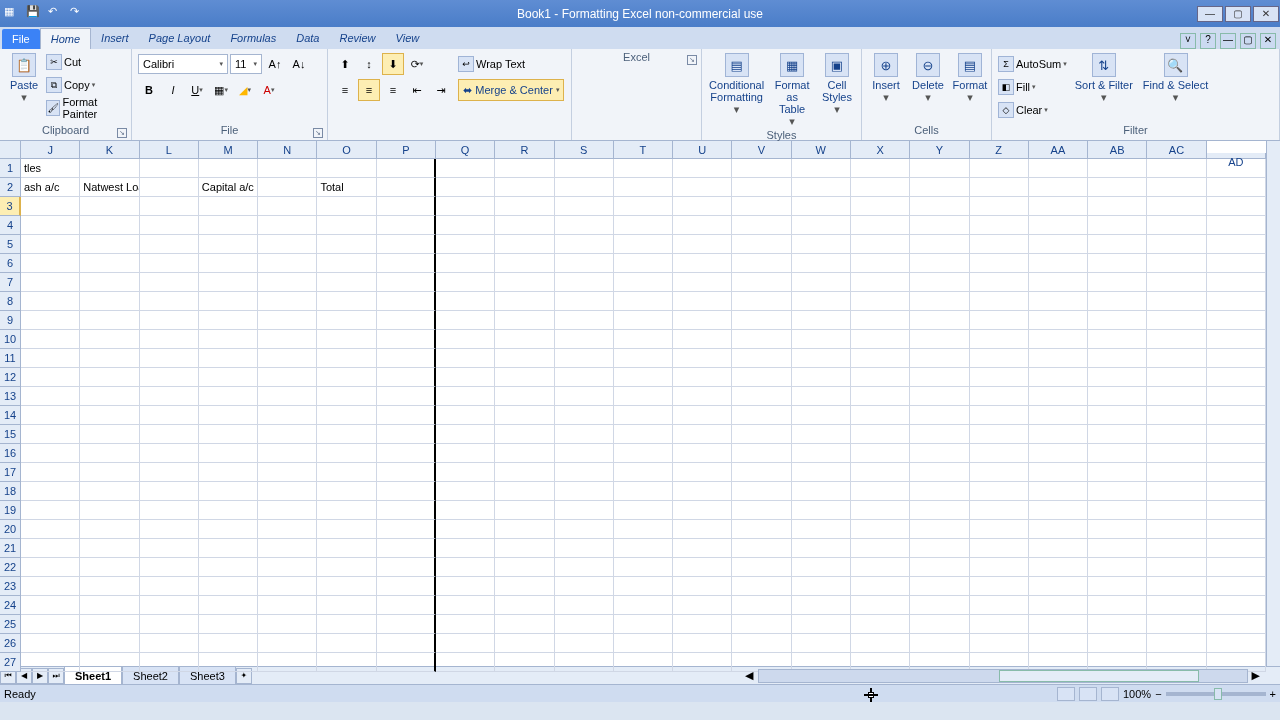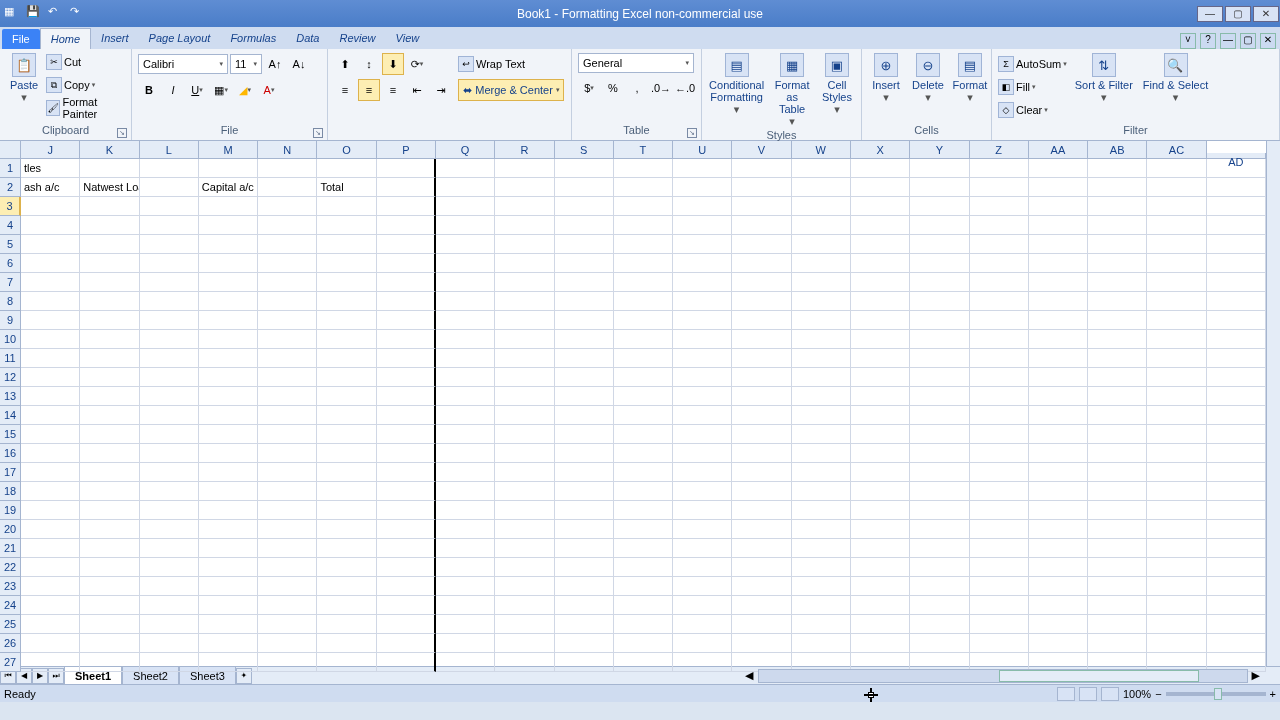--- a/index.html
+++ b/index.html
@@ -217,36 +217,21 @@
         <div class="icon-btn merge">
             <span class="ico">⬌</span>
             <span>Merge &amp; Center</span>
             <span class="arrow-down">▾</span>
           </div>
       </div>
     </div>
   </div>
 
   <div class="group" style="width:130px">
-    <div class="group-body">
-      <div class="col-stack" style="gap:4px; padding:2px">
-        <div class="combo" style="width:116px">
-            <span style="flex:1">General</span>
-            <span class="arrow-down">▾</span>
-          </div>
-        <div class="small-row">
-          <div class="icon-btn">$<span class="arrow-down">▾</span></div>
-          <div class="icon-btn">%</div>
-          <div class="icon-btn">,</div>
-          <div class="icon-btn">.0→</div>
-          <div class="icon-btn">←.0</div>
-        </div>
-      </div>
-    </div>
-    <div class="group-label"><span>Table</span><span class="launcher">↘</span></div>
+    <div class="group-label"><span>Excel</span><span class="launcher">↘</span></div>
   </div>
 
   <div class="group" style="width:160px">
     <div class="group-body">
       <div class="big-btn">
           <div class="ico">▤</div>
           <span>Conditional Formatting</span>
           <span class="arrow-down">▾</span>
         </div>
       <div class="big-btn">

